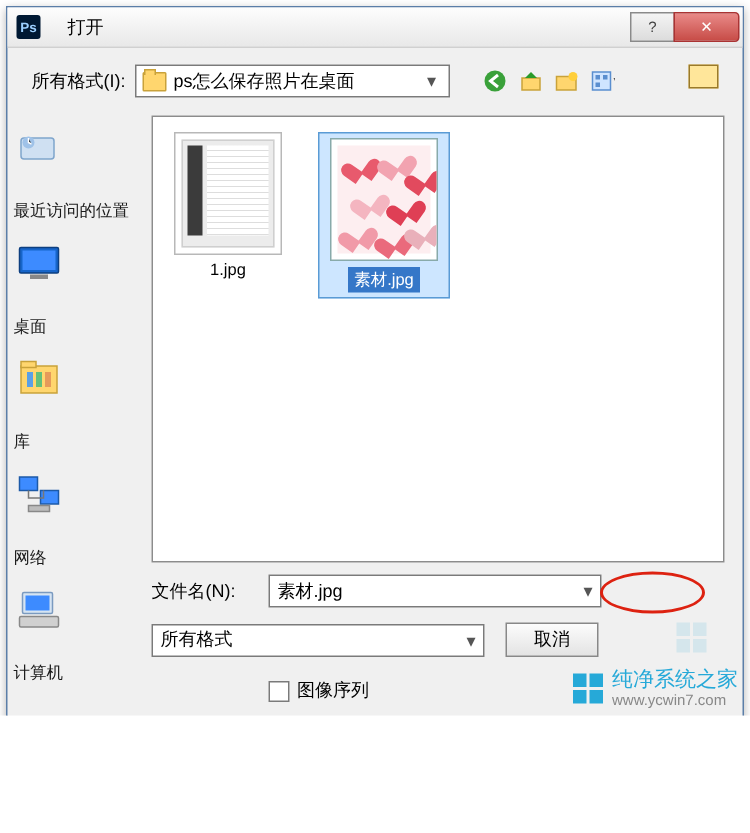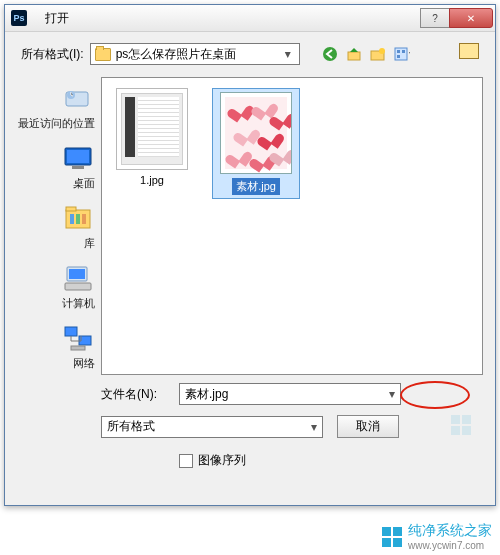--- a/index.html
+++ b/index.html
@@ -1,35 +1,35 @@
 <!DOCTYPE html>
 <html><head>
 <meta charset="utf-8">
 <style>
   html,body{margin:0;padding:0;font-family:"Microsoft YaHei","SimSun",Arial,sans-serif;font-size:12px;color:#000;background:#fff}
-  .page{position:relative;width:500px;height:555px}
+  .page{position:relative;width:500px;height:477px}
   .dialog{position:absolute;left:4px;top:4px;width:490px;height:500px;border:1px solid #5b7ea8;background:#f0f0f0;box-shadow:0 2px 6px rgba(0,0,0,.3)}
   .titlebar{height:26px;background:linear-gradient(#fdfdfd,#e8e8e8);border-bottom:1px solid #d0d0d0;display:flex;align-items:center;padding:0 2px}
   .ps-icon{width:16px;height:16px;background:#001933;color:#9bd0ff;font-size:9px;font-weight:bold;display:flex;align-items:center;justify-content:center;border-radius:2px;margin-left:4px}
   .title-text{margin-left:18px;font-size:12px}
   .winbtns{margin-left:auto;display:flex}
   .winbtn{width:28px;height:18px;border:1px solid #8a8a8a;background:linear-gradient(#f4f4f4,#dcdcdc);margin-left:-1px;display:flex;align-items:center;justify-content:center;font-size:10px;color:#444}
   .winbtn.close{background:linear-gradient(#e98a88,#c74c47);color:#fff;border-color:#a33;width:42px;border-top-right-radius:3px;border-bottom-right-radius:3px}
   .body{position:absolute;top:26px;left:0;right:0;bottom:0}
   .lookin-row{position:absolute;left:16px;top:12px;right:12px;height:22px;display:flex;align-items:center}
   .lookin-label{white-space:nowrap;margin-right:6px}
   .lookin-combo{width:200px;height:20px;border:1px solid #7a7a7a;background:#fff;display:flex;align-items:center;padding:0 4px}
   .folder-icon{width:14px;height:11px;background:#ffd66e;border:1px solid #c9a23a;border-radius:1px;margin-right:5px;position:relative}
   .folder-icon:before{content:"";position:absolute;top:-3px;left:0;width:6px;height:3px;background:#ffd66e;border:1px solid #c9a23a;border-bottom:none}
   .combo-arrow{margin-left:auto;width:14px;height:18px;display:flex;align-items:center;justify-content:center;color:#555}
   .nav-icons{display:flex;gap:8px;margin-left:22px;align-items:center}
   .nav-ico{width:16px;height:16px;display:flex;align-items:center;justify-content:center}
   .corner-folder{position:absolute;right:16px;top:12px;width:18px;height:14px;border:1px solid #9a7a2a;background:#ffe69a}
   .places{position:absolute;left:4px;top:46px;width:86px;bottom:6px;display:flex;flex-direction:column;align-items:center;gap:12px;padding-top:6px}
-  .place{display:flex;flex-direction:column;align-items:flex-end;gap:3px;font-size:11px;color:#1a1a1a;width:100%}
+  .place{display:flex;flex-direction:column;align-items:flex-start;gap:20px;font-size:11px;color:#1a1a1a;width:100%}
   .place .icon-box{width:34px;height:30px;display:flex;align-items:center;justify-content:center}
   .filepane{position:absolute;left:96px;right:12px;top:46px;height:296px;background:#fff;border:1px solid #8c8c8c}
   .thumbs{display:flex;gap:20px;padding:10px}
   .thumb{width:80px;display:flex;flex-direction:column;align-items:center}
   .thumb .img{width:70px;height:80px;border:1px solid #b8b8b8;background:#fff;position:relative;overflow:hidden}
   .thumb.selected{background:#cde6ff;border:1px solid #5a9bd5;padding:3px}
   .thumb.selected .img{border-color:#8aa}
   .thumb .cap{margin-top:4px;font-size:11px;text-align:center}
   .thumb.selected .cap{background:#3577c8;color:#fff;padding:1px 4px}
   .psd-preview{position:absolute;inset:4px;background:#ececec;border:1px solid #cfcfcf}
@@ -140,37 +140,37 @@
                 <rect x="8" y="10" width="4" height="10" fill="#5aa0e6"></rect>
                 <rect x="14" y="10" width="4" height="10" fill="#64c07a"></rect>
                 <rect x="20" y="10" width="4" height="10" fill="#e69a5a"></rect>
               </svg>
             </div>
           <span>库</span>
         </div>
         <div class="place">
           <div class="icon-box">
               <svg width="32" height="28">
-                <rect x="5" y="3" width="20" height="14" rx="1" fill="#d6e4f2" stroke="#7a9ac0"></rect>
-                <rect x="7" y="5" width="16" height="10" fill="#3d8bff"></rect>
-                <rect x="3" y="19" width="26" height="7" rx="1" fill="#d0d0d0" stroke="#888"></rect>
-              </svg>
-            </div>
-          <span>计算机</span>
-        </div>
-        <div class="place">
-          <div class="icon-box">
-              <svg width="32" height="28">
                 <rect x="3" y="3" width="12" height="9" fill="#3d8bff" stroke="#1c5aa8"></rect>
                 <rect x="17" y="12" width="12" height="9" fill="#3d8bff" stroke="#1c5aa8"></rect>
                 <path d="M9 12 v5 h10 v-5" stroke="#777" fill="none"></path>
                 <rect x="9" y="22" width="14" height="4" fill="#bcbcbc" stroke="#888"></rect>
               </svg>
             </div>
           <span>网络</span>
+        </div>
+        <div class="place">
+          <div class="icon-box">
+              <svg width="32" height="28">
+                <rect x="5" y="3" width="20" height="14" rx="1" fill="#d6e4f2" stroke="#7a9ac0"></rect>
+                <rect x="7" y="5" width="16" height="10" fill="#3d8bff"></rect>
+                <rect x="3" y="19" width="26" height="7" rx="1" fill="#d0d0d0" stroke="#888"></rect>
+              </svg>
+            </div>
+          <span>计算机</span>
         </div>
       </div>
 
       <div class="filepane">
         <div class="thumbs">
           <div class="thumb">
             <div class="img">
                 <div class="psd-preview"></div>
               </div>
             <div class="cap">1.jpg</div>

